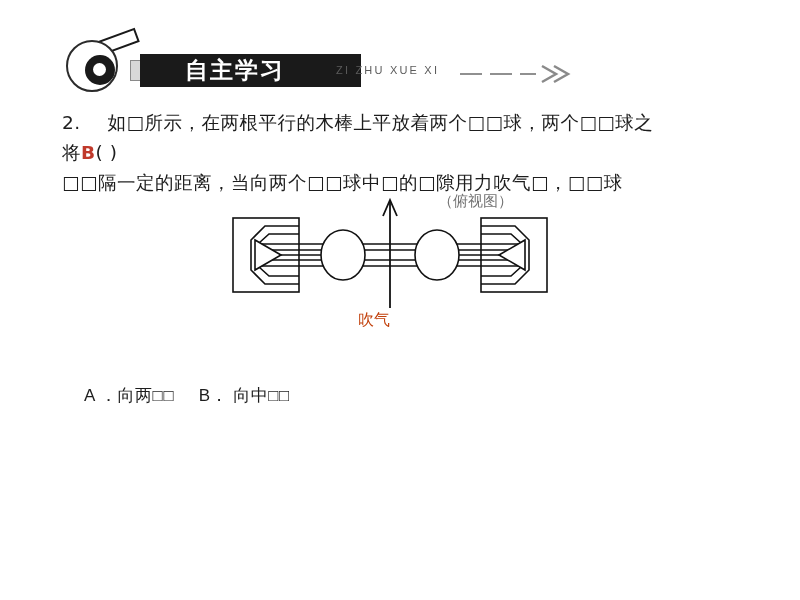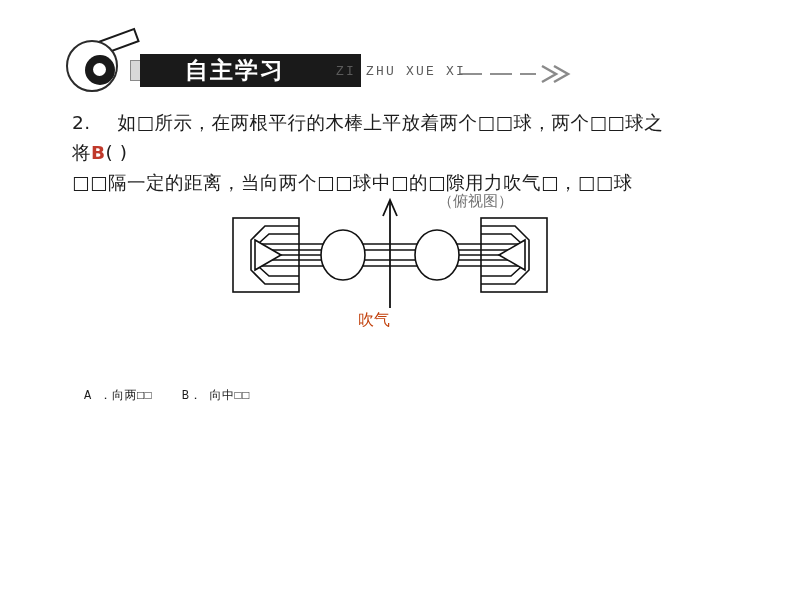--- a/index.html
+++ b/index.html
@@ -93,24 +93,24 @@
     width: 12px;
     height: 21px;
     background: #d8d8d8;
     border: 1px solid #8a8a8a;
     box-sizing: border-box;
   }
   .hdr-pinyin {
     position: absolute;
     left: 276px;
     top: 26px;
-    font-size: 13px;
+    font-size: 11px;
     letter-spacing: 2.2px;
     color: #5b5b5b;
-    font-family: Liberation Mono, monospace;
+    font-family: Liberation Sans, sans-serif;
     white-space: nowrap;
   }
   .hdr-arrow {
     position: absolute;
     left: 400px;
     top: 26px;
     width: 0;
     height: 0;
   }
   .hdr-arrow svg { display:block; }
@@ -119,21 +119,20 @@
   #question {
     position: absolute;
     left: 62px;
     top: 108px;
     width: 680px;
     font-size: 18.5px;
     line-height: 30px;
     color: #1d1d1d;
     font-family: "DejaVu Sans", sans-serif;
     letter-spacing: 0.5px;
-    margin-left: 10px;
   }
   #question .qline { white-space: nowrap; }
   #question .ans {
     color: #c0392b;
     font-weight: bold;
   }
 
   
   #figure {
     position: absolute;
@@ -159,24 +158,24 @@
     color: #c2410c;
     font-family: "DejaVu Sans", sans-serif;
   }
 
   
   #options {
     position: absolute;
     left: 84px;
     top: 375px;
     width: 620px;
-    font-size: 12px;
+    font-size: 17px;
     line-height: 42px;
     color: #1d1d1d;
-    font-family: Liberation Mono, monospace;
+    font-family: Liberation Sans, sans-serif;
     letter-spacing: 0.5px;
   }
   #options .optrow { white-space: nowrap; }
   #options .gap { display:inline-block; width: 14px; }
 </style>
 </head>
 <body>
 
 <div id="header">
   <div class="hdr-handle"></div>

